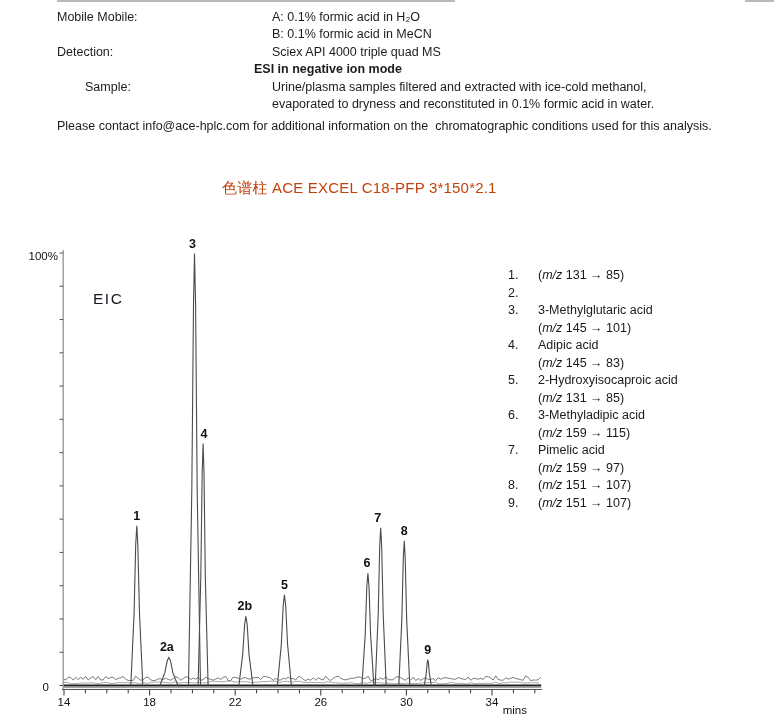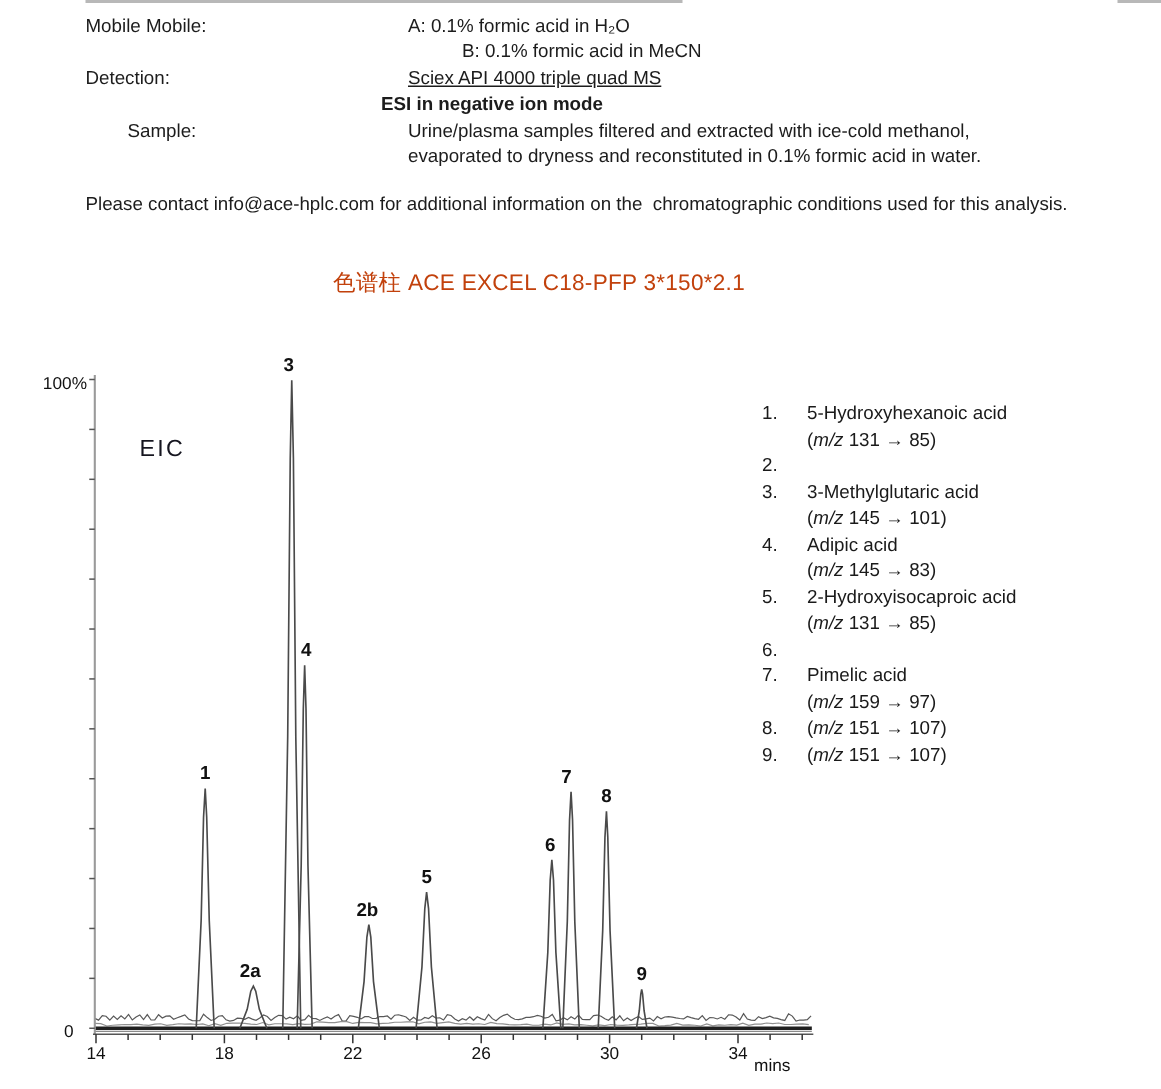--- a/index.html
+++ b/index.html
@@ -21,29 +21,29 @@
   svg text{font-family:"Liberation Sans","DejaVu Sans",sans-serif;}
 </style>
 </head>
 <body>
 
 <div class="topline" style="left:57px;width:398px;"></div>
 <div class="topline" style="left:745px;width:29px;"></div>
 
 <div class="abs doc" style="left:57px;top:9px;">Mobile Mobile:</div>
 <div class="abs doc" style="left:272px;top:9px;">A: 0.1% formic acid in H₂O</div>
-<div class="abs doc" style="left:272px;top:26px;margin-left:36px;">B: 0.1% formic acid in MeCN</div>
+<div class="abs doc" style="left:272px;top:26px;">B: 0.1% formic acid in MeCN</div>
 <div class="abs doc" style="left:57px;top:44px;">Detection:</div>
-<div class="abs doc" style="left:272px;top:44px;text-decoration:underline;">Sciex API 4000 triple quad MS</div>
+<div class="abs doc" style="left:272px;top:44px;">Sciex API 4000 triple quad MS</div>
 <div class="abs doc" style="left:254px;top:61px;font-weight:bold;">ESI in negative ion mode</div>
 <div class="abs doc" style="left:57px;top:79px;margin-left:28px;">Sample:</div>
 <div class="abs doc" style="left:272px;top:79px;">Urine/plasma samples filtered and extracted with ice-cold methanol,</div>
 <div class="abs doc" style="left:272px;top:96px;">evaporated to dryness and reconstituted in 0.1% formic acid in water.</div>
 
-<div class="abs doc wrap" style="left:57px;top:128px;width:678px;">Please contact info@ace-hplc.com for additional information on the  chromatographic conditions used for this analysis.</div>
+<div class="abs doc wrap" style="left:57px;top:118px;width:678px;">Please contact info@ace-hplc.com for additional information on the  chromatographic conditions used for this analysis.</div>
 
 <div class="abs title-red" style="left: 222px; top: 179px; color: #c2410c;">色谱柱 ACE EXCEL C18-PFP 3*150*2.1</div>
 
 <svg id="chromatogram" class="abs" style="left:0;top:0;" width="774" height="726" viewBox="0 0 774 726">
     <polyline points="63.2,678.9 65.7,680.1 68.2,677.1 70.7,677.5 73.2,680.1 75.7,677.4 78.2,679.6 80.7,677.2 83.2,679.3 85.7,676.3 88.2,680.0 90.7,678.0 93.2,676.6 95.7,679.7 98.2,676.4 100.7,680.0 103.2,679.9 105.7,676.5 108.2,678.7 110.7,677.4 113.2,677.2 115.7,679.5 118.2,678.5 120.7,677.6 123.2,676.6 125.7,679.3 128.2,680.4 130.7,680.5 133.2,680.4 135.7,676.2 138.2,678.4 140.7,680.3 143.2,679.5 145.7,677.5 148.2,677.1 150.7,679.9 153.2,680.7 155.7,680.3 158.2,678.8 160.7,678.9 163.2,679.5 165.7,678.3 168.2,679.4 170.7,680.2 173.2,678.7 175.7,676.7 178.2,677.7 180.7,680.3 183.2,678.4 185.7,676.9 188.2,677.1 190.7,679.4 193.2,678.1 195.7,679.2 198.2,677.2 200.7,680.2 203.2,679.8 205.7,676.9 208.2,678.9 210.7,679.1 213.2,680.3 215.7,679.0 218.2,677.9 220.7,679.4 223.2,677.5 225.7,676.4 228.2,680.7 230.7,680.6 233.2,677.1 235.7,677.6 238.2,678.2 240.7,679.3 243.2,677.8 245.7,677.7 248.2,679.0 250.7,678.9 253.2,677.7 255.7,677.7 258.2,677.3 260.7,679.4 263.2,676.8 265.7,676.5 268.2,677.2 270.7,678.0 273.2,680.3 275.7,678.2 278.2,680.1 280.7,680.0 283.2,678.3 285.7,679.0 288.2,677.2 290.7,678.7 293.2,678.5 295.7,680.0 298.2,676.5 300.7,677.0 303.2,679.3 305.7,680.7 308.2,679.1 310.7,680.1 313.2,677.8 315.7,680.2 318.2,677.8 320.7,679.1 323.2,680.0 325.7,676.3 328.2,679.1 330.7,680.5 333.2,678.4 335.7,676.9 338.2,676.1 340.7,678.2 343.2,679.5 345.7,679.8 348.2,679.2 350.7,678.3 353.2,678.3 355.7,677.8 358.2,676.9 360.7,677.5 363.2,678.7 365.7,678.2 368.2,676.3 370.7,680.5 373.2,680.1 375.7,678.5 378.2,679.9 380.7,677.9 383.2,679.4 385.7,676.7 388.2,679.6 390.7,679.8 393.2,679.8 395.7,677.1 398.2,676.7 400.7,677.5 403.2,679.2 405.7,680.2 408.2,677.8 410.7,680.0 413.2,677.2 415.7,680.5 418.2,678.6 420.7,680.4 423.2,678.8 425.7,677.7 428.2,679.6 430.7,679.3 433.2,678.7 435.7,680.6 438.2,677.7 440.7,679.2 443.2,678.0 445.7,677.7 448.2,678.1 450.7,678.6 453.2,679.0 455.7,679.3 458.2,677.6 460.7,678.4 463.2,679.1 465.7,679.5 468.2,677.1 470.7,680.3 473.2,678.4 475.7,678.5 478.2,679.3 480.7,678.2 483.2,679.5 485.7,676.5 488.2,676.7 490.7,678.0 493.2,680.0 495.7,675.8 498.2,679.4 500.7,680.1 503.2,680.3 505.7,677.8 508.2,679.1 510.7,678.4 513.2,677.4 515.7,678.6 518.2,678.9 520.7,679.7 523.2,680.3 525.7,675.9 528.2,677.4 530.7,680.7 533.2,680.0 535.7,680.1 538.2,679.8 540.7,677.2" fill="none" stroke="#585858" stroke-width="0.8"></polyline>
     <polyline points="63.2,682.3 67.2,682.4 71.2,684.0 75.2,683.5 79.2,683.2 83.2,683.0 87.2,683.1 91.2,682.7 95.2,683.3 99.2,683.6 103.2,682.7 107.2,682.5 111.2,683.6 115.2,683.1 119.2,682.5 123.2,682.8 127.2,682.6 131.2,683.0 135.2,682.6 139.2,683.8 143.2,682.4 147.2,683.5 151.2,682.2 155.2,682.1 159.2,682.0 163.2,682.2 167.2,682.7 171.2,683.0 175.2,681.7 179.2,683.2 183.2,682.5 187.2,682.5 191.2,682.6 195.2,683.1 199.2,682.4 203.2,682.9 207.2,682.7 211.2,681.2 215.2,681.4 219.2,681.7 223.2,681.8 227.2,681.1 231.2,681.1 235.2,682.3 239.2,681.6 243.2,681.7 247.2,681.8 251.2,682.6 255.2,682.2 259.2,682.1 263.2,681.5 267.2,681.5 271.2,681.2 275.2,681.2 279.2,682.6 283.2,681.5 287.2,681.3 291.2,682.2 295.2,681.7 299.2,681.2 303.2,682.3 307.2,682.8 311.2,682.2 315.2,682.7 319.2,682.5 323.2,683.0 327.2,681.6 331.2,682.4 335.2,682.6 339.2,683.1 343.2,683.3 347.2,683.1 351.2,682.7 355.2,683.5 359.2,683.5 363.2,682.8 367.2,683.3 371.2,681.9 375.2,682.9 379.2,682.6 383.2,683.3 387.2,683.1 391.2,683.5 395.2,683.9 399.2,683.2 403.2,683.7 407.2,683.0 411.2,683.4 415.2,683.6 419.2,683.3 423.2,682.9 427.2,682.7 431.2,682.3 435.2,682.3 439.2,684.0 443.2,683.8 447.2,683.4 451.2,682.3 455.2,683.4 459.2,683.3 463.2,683.5 467.2,684.0 471.2,682.6 475.2,683.9 479.2,683.2 483.2,683.5 487.2,683.1 491.2,683.4 495.2,682.1 499.2,683.6 503.2,682.7 507.2,682.8 511.2,682.0 515.2,682.4 519.2,682.0 523.2,683.0 527.2,683.0 531.2,682.8 535.2,682.6 539.2,683.1" fill="none" stroke="#909090" stroke-width="0.8"></polyline>
     <line x1="63.2" y1="685.5" x2="541.2199999999999" y2="685.5" stroke="#1f1f1f" stroke-width="2.2"></line>
     <line x1="63.2" y1="687.6" x2="541.2199999999999" y2="687.6" stroke="#8a8a8a" stroke-width="0.9"></line>
     <line x1="63.2" y1="250" x2="63.2" y2="689.5" stroke="#9a9a9a" stroke-width="1.4"></line>
     <line x1="62" y1="689.5" x2="542.2199999999999" y2="689.5" stroke="#555" stroke-width="1.1"></line>
@@ -113,21 +113,20 @@
     <polyline points="398.8,685.5 401.8,620.4 403.3,558.1 404.3,540.8 405.2,558.1 406.7,620.4 409.8,685.5" fill="none" stroke="#4a4a4a" stroke-width="1.1"></polyline>
     <text x="404.25999999999993" y="534.78" text-anchor="middle" font-size="12.5" font-weight="bold" fill="#111">8</text>
     <polyline points="424.3,685.5 426.2,673.8 427.2,662.7 427.8,659.6 428.4,662.7 429.4,673.8 431.3,685.5" fill="none" stroke="#4a4a4a" stroke-width="1.1"></polyline>
     <text x="427.79999999999995" y="653.58" text-anchor="middle" font-size="12.5" font-weight="bold" fill="#111">9</text>
   </svg>
 
 <div class="legend" id="legend">
     <div class="leg-item">
       <span class="leg-num">1.</span>
       <div>
-        <div>5-Hydroxyhexanoic acid</div>
         <div class="leg-mz">(<i>m/z</i> 131 → 85)</div>
       </div>
     </div>
     <div class="leg-item">
       <span class="leg-num">2.</span>
     </div>
     <div class="leg-item">
       <span class="leg-num">3.</span>
       <div>
         <div>3-Methylglutaric acid</div>
@@ -143,20 +142,24 @@
     </div>
     <div class="leg-item">
       <span class="leg-num">5.</span>
       <div>
         <div>2-Hydroxyisocaproic acid</div>
         <div class="leg-mz">(<i>m/z</i> 131 → 85)</div>
       </div>
     </div>
     <div class="leg-item">
       <span class="leg-num">6.</span>
+      <div>
+        <div>3-Methyladipic acid</div>
+        <div class="leg-mz">(<i>m/z</i> 159 → 115)</div>
+      </div>
     </div>
     <div class="leg-item">
       <span class="leg-num">7.</span>
       <div>
         <div>Pimelic acid</div>
         <div class="leg-mz">(<i>m/z</i> 159 → 97)</div>
       </div>
     </div>
     <div class="leg-item">
       <span class="leg-num">8.</span>

